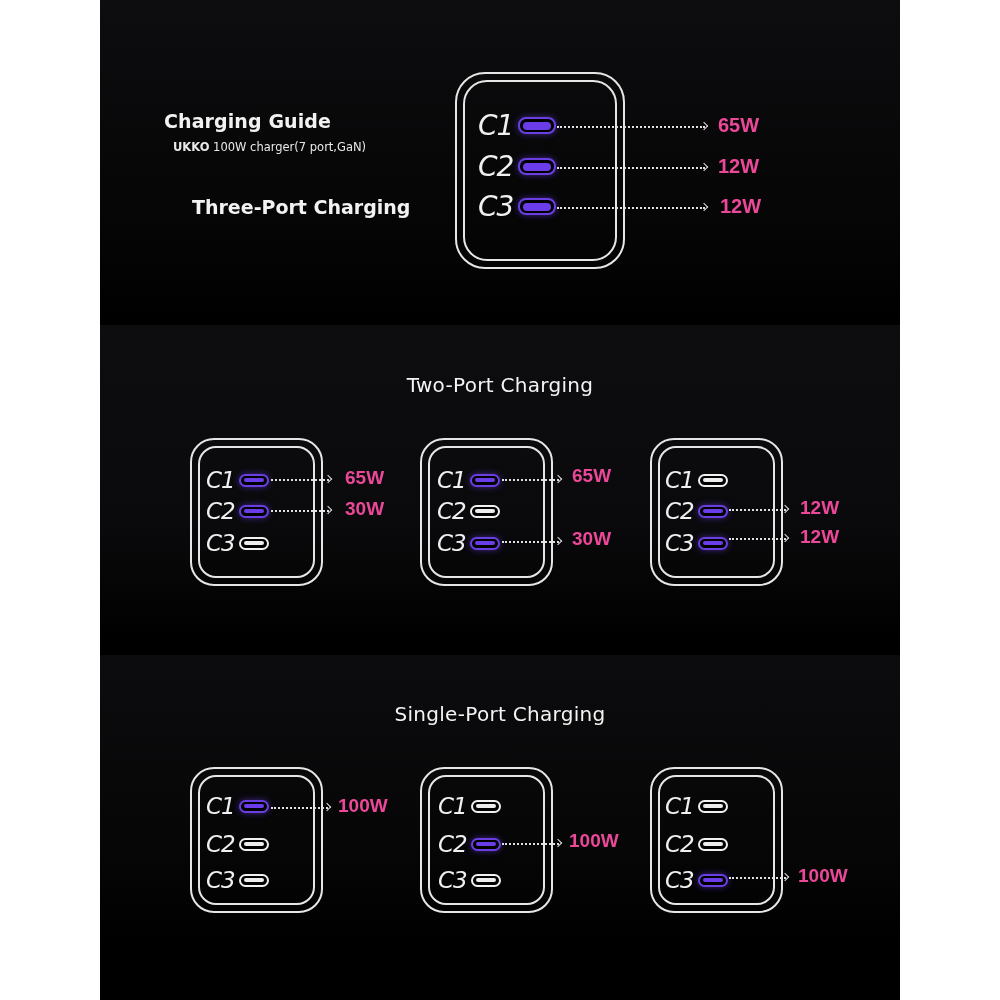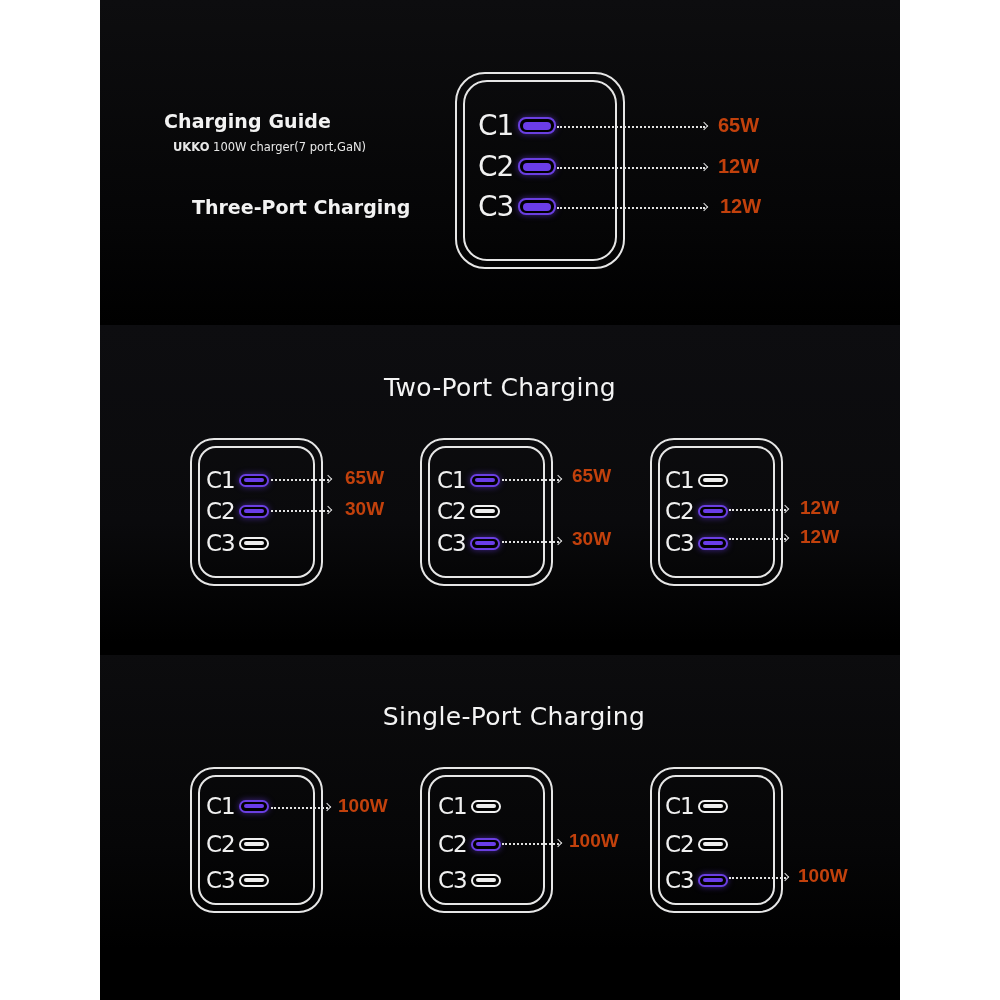--- a/index.html
+++ b/index.html
@@ -9,38 +9,38 @@
   .band { position:absolute; left:0; width:800px; }
   .band1 { top:0; height:325px; background:linear-gradient(#0d0d0f 0%, #050506 70%, #000 100%); }
   .band2 { top:325px; height:330px; background:linear-gradient(#0d0d10 0%, #0a0a0c 60%, #000 96%, #000 100%); }
   .band3 { top:655px; height:345px; background:linear-gradient(#0c0c0e 0%, #060607 55%, #000 85%); }
 
   .txt { position:absolute; color:#f2f2f2; white-space:nowrap; }
   .guide-title { left:64px; top:110px; font-size:19px; font-weight:bold; font-family:"DejaVu Sans", sans-serif; letter-spacing:0.1px; }
   .guide-sub { left:73px; top:140px; font-size:11.5px; font-family:"DejaVu Sans", sans-serif; color:#e8e8e8; }
   .guide-sub b { font-weight:bold;margin-top:44px; }
   .three-title { left:64px; top:196px; font-size:19px; font-weight:bold; font-family:"DejaVu Sans", sans-serif;margin-left:28px; }
-  .sec-title { font-size:25px; font-family:"DejaVu Sans", sans-serif; width:800px; left:0; text-align:center; color:#f4f4f4; letter-spacing:0.3px; }
+  .sec-title { font-size:20px; font-family:"DejaVu Sans", sans-serif; width:800px; left:0; text-align:center; color:#f4f4f4; letter-spacing:0.3px; }
 
   .charger { position:absolute; border:2px solid #e6e6e6; border-radius:24px; box-sizing:border-box; }
   .charger::after { content:""; position:absolute; left:6px; top:6px; right:6px; bottom:6px; border:2px solid #e6e6e6; border-radius:18px; }
   .charger.big { border-radius:30px; }
   .charger.big::after { border-radius:24px; }
 
-  .row { position:absolute; display:flex; align-items:center; }
+  .row { position:absolute; display:flex; align-items:center;font-style:italic; }
   .plabel { color:#f0f0f0; font-family:"DejaVu Sans", sans-serif; letter-spacing:-1px; }
   .port { box-sizing:border-box; border-radius:8px; position:relative; }
   .port.on { border:2px solid #6a3fe0; background:#000; box-shadow:0 0 6px rgba(110,60,240,0.55); }
   .port.on::after { content:""; position:absolute; left:3px; right:3px; top:2.5px; bottom:2.5px; border-radius:4px; background:#6a3de8; }
   .port.off { border:2.5px solid #f0f0f0; background:#000; }
   .port.off::after { content:""; position:absolute; left:3px; right:3px; top:2.5px; bottom:2.5px; border-radius:4px; background:#ececec; }
 
   .lead { position:absolute; height:0; border-top:2px dotted #e0e0e0; }
   .lead::after { content:""; position:absolute; right:-2px; top:-5px; width:5px; height:5px; border-right:1.5px solid #e0e0e0; border-top:1.5px solid #e0e0e0; transform:rotate(45deg); }
-  .watt { position:absolute; color:#c2410c; font-weight:bold; font-family:"Liberation Sans", sans-serif; }
+  .watt { position:absolute; color:#ec4899; font-weight:bold; font-family:"Liberation Sans", sans-serif; }
 </style>
 </head>
 <body>
 
 <div class="panel">
   <div class="band band1"></div>
   <div class="band band2"></div>
   <div class="band band3"></div>
 
   <div class="txt guide-title">Charging Guide</div>
@@ -125,21 +125,21 @@
   <div class="lead" style="left:629px;top:509px;width:57px;"></div>
   <div class="watt" style="left:700px;top:497px;font-size:19px;">12W</div>
 
   <div class="row" style="left:565px;top:530px;">
     <span class="plabel" style="font-size:23px;width:33px;">C3</span>
     <span class="port on" style="width:30px;height:13px;"></span>
   </div>
   <div class="lead" style="left:629px;top:538px;width:57px;"></div>
   <div class="watt" style="left:700px;top:526px;font-size:19px;">12W</div>
 
-  <div class="txt sec-title" style="top:702px;padding-left:14px;">Single-Port Charging</div>
+  <div class="txt sec-title" style="top:702px;">Single-Port Charging</div>
 
   <div class="charger" style="left:90px;top:767px;width:133px;height:146px;"></div>
   <div class="row" style="left:106px;top:793px;">
     <span class="plabel" style="font-size:23px;width:33px;">C1</span>
     <span class="port on" style="width:30px;height:13px;"></span>
   </div>
   <div class="lead" style="left:171px;top:807px;width:57px;"></div>
   <div class="watt" style="left:238px;top:795px;font-size:19px;">100W</div>
 
   <div class="row" style="left:106px;top:831px;">

